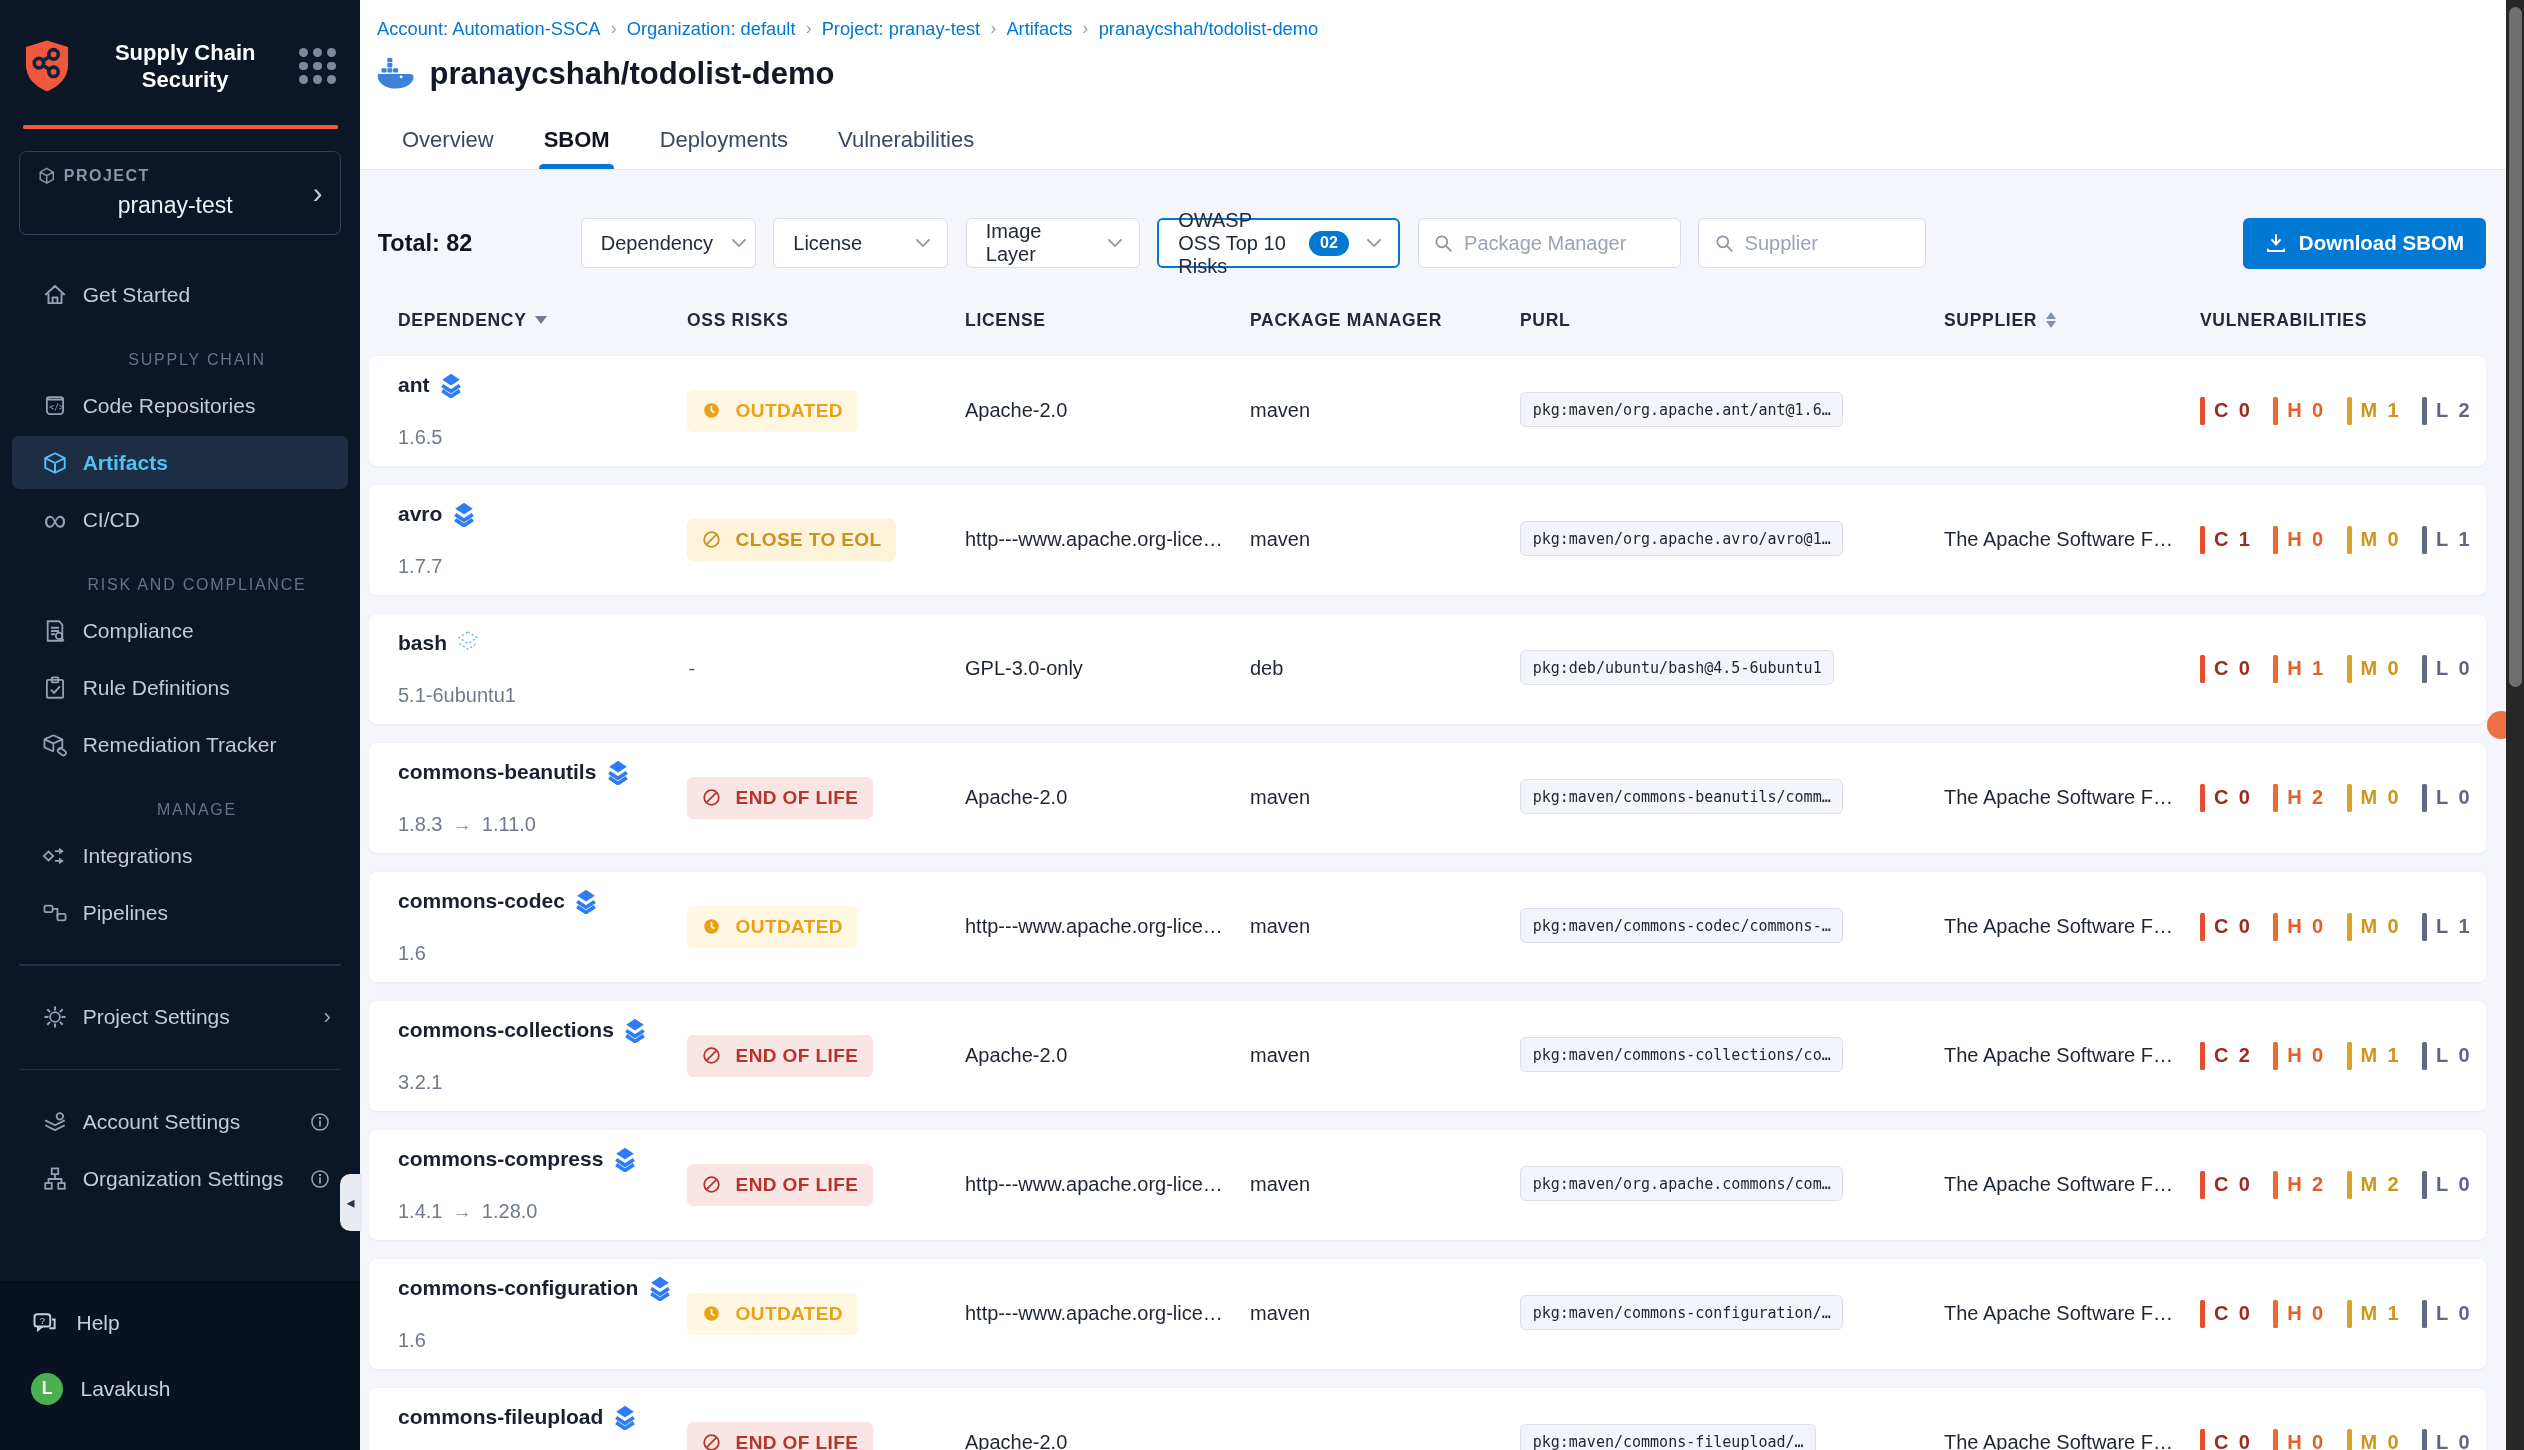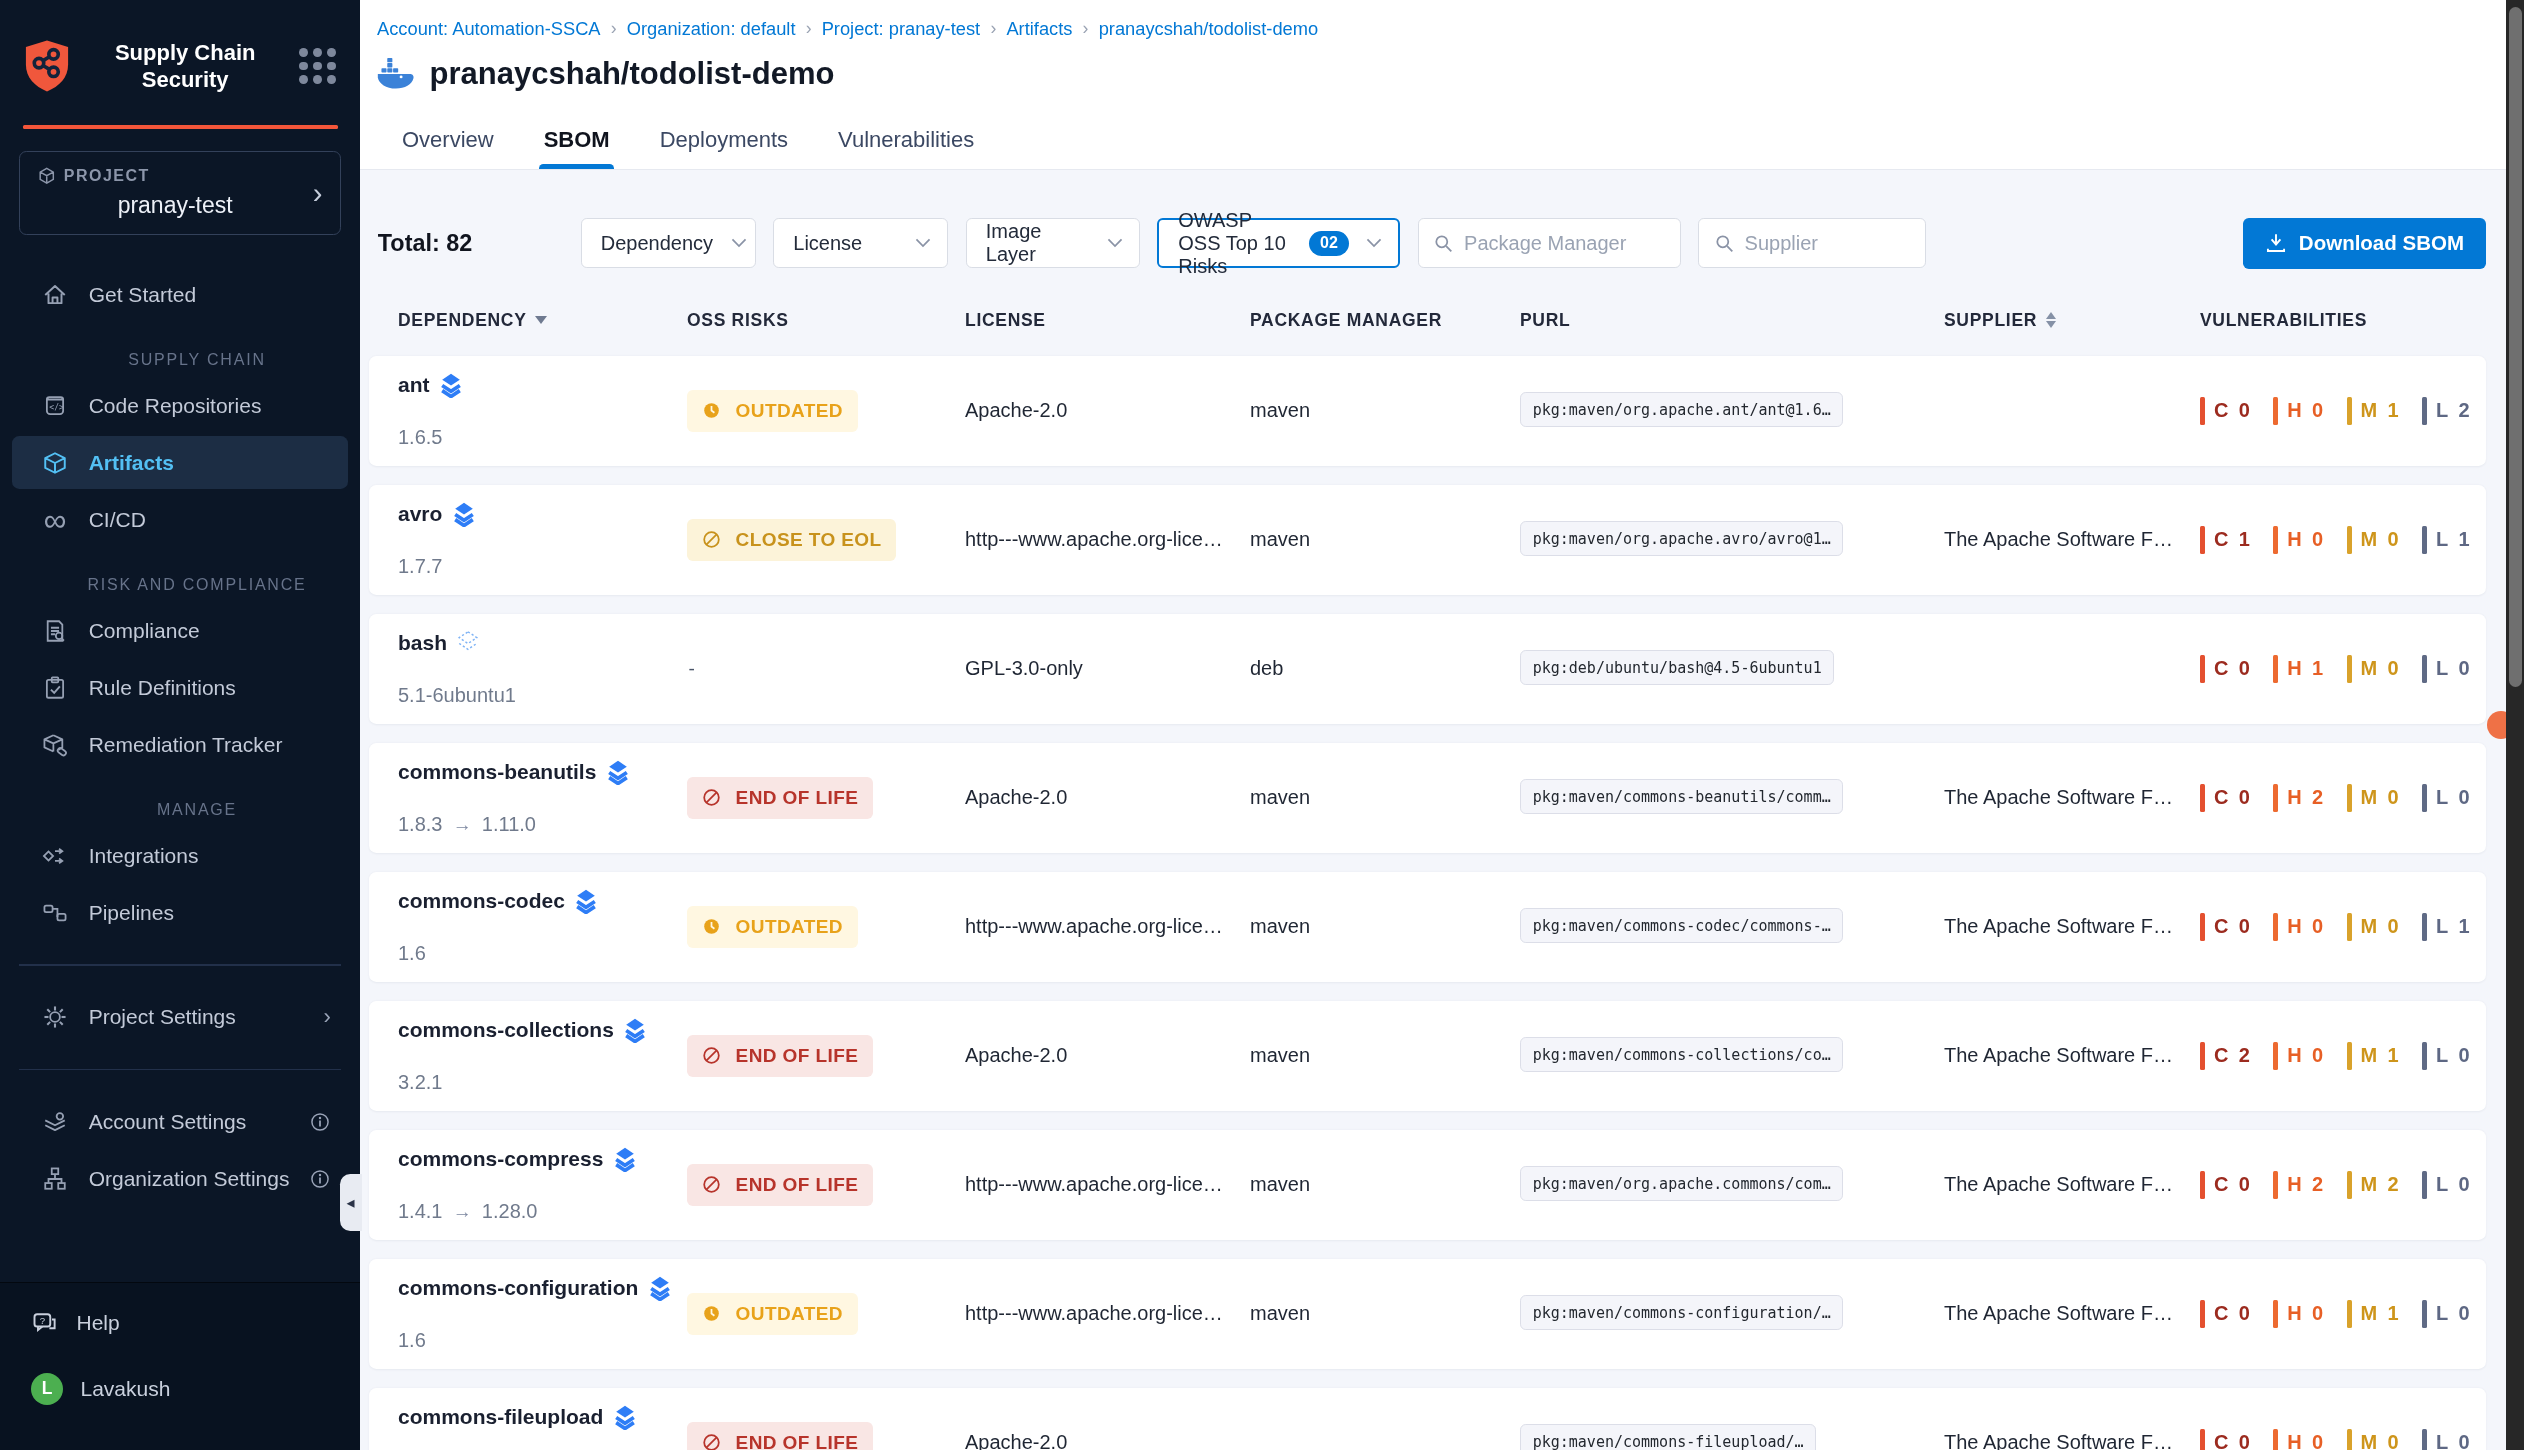--- a/index.html
+++ b/index.html
@@ -14,21 +14,21 @@
   .grid9 { width:39px; display:grid; grid-template-columns:repeat(3,8.8px); grid-gap:5.1px; }
   .grid9 i { width:8.8px; height:8.8px; border-radius:50%; background:#7E889C; }
   .orange-rule { height:4.4px; background:#F4563A; margin:31px 22px 0 23.4px; border-radius:1.5px; }
   .project-card { margin:22px 19px 0 19px; border:1.5px solid #33415A; border-radius:7.3px; padding:14.6px 17.5px; display:flex; align-items:center; }
   .project-meta { flex:1; }
   .project-label { display:flex; align-items:center; gap:8.8px; color:#8C96AA; font-size:16px; font-weight:bold; letter-spacing:1.5px; }
   .project-name { margin-top:7.3px; color:#EDF1F8; font-size:23px; }
   .chev-r { color:#C6CEDC; font-size:29px; line-height:1; }
   .nav { margin-top:34px; }
   .section-label { margin:29px 0 10.2px 34px; font-size:16px; color:#67738A; letter-spacing:1.8px; }
-  .sideitem { display:flex; align-items:center; gap:19px; height:53px; padding:0 17.5px 0 29px; margin:4.4px 11.7px; border-radius:7.3px; font-size:21px; color:#C3CAD8; cursor:pointer; }
+  .sideitem { display:flex; align-items:center; gap:13px; height:53px; padding:0 17.5px 0 29px; margin:4.4px 11.7px; border-radius:7.3px; font-size:21px; color:#C3CAD8; cursor:pointer; }
   .sideitem .si-icon { width:29px; height:29px; display:flex; align-items:center; justify-content:center; color:#96A0B3; flex:0 0 29px; }
   .sideitem.active { background:#1C2D44; color:#53C0F4; font-weight:bold; }
   .sideitem.active .si-icon { color:#53C0F4; }
   .sideitem .trail { margin-left:auto; color:#9AA4B8; font-size:22px; }
   .side-div { height:1.5px; background:#22304A; margin:25px 19px; }
   .infinity { font-size:32px; line-height:1; }
   .side-footer { position:absolute; left:0; right:0; bottom:0; height:168px; background:#081220; border-top:1.5px solid #03080F; }
   .footer-item { display:flex; align-items:center; gap:17.5px; padding:0 0 0 31px; height:51px; font-size:21px; color:#C9D0DD; margin-top:14.6px; cursor:pointer; }
   .avatar { width:32px; height:32px; border-radius:50%; background:#4CAF50; color:#fff; font-size:17.5px; font-weight:bold; display:flex; align-items:center; justify-content:center; }
   .collapse-handle { position:absolute; right:-1.5px; bottom:219px; width:22px; height:57px; background:#E8EBF2; border-radius:10.2px 0 0 10.2px; display:flex; align-items:center; justify-content:center; color:#2A3347; font-size:16px; cursor:pointer; }

